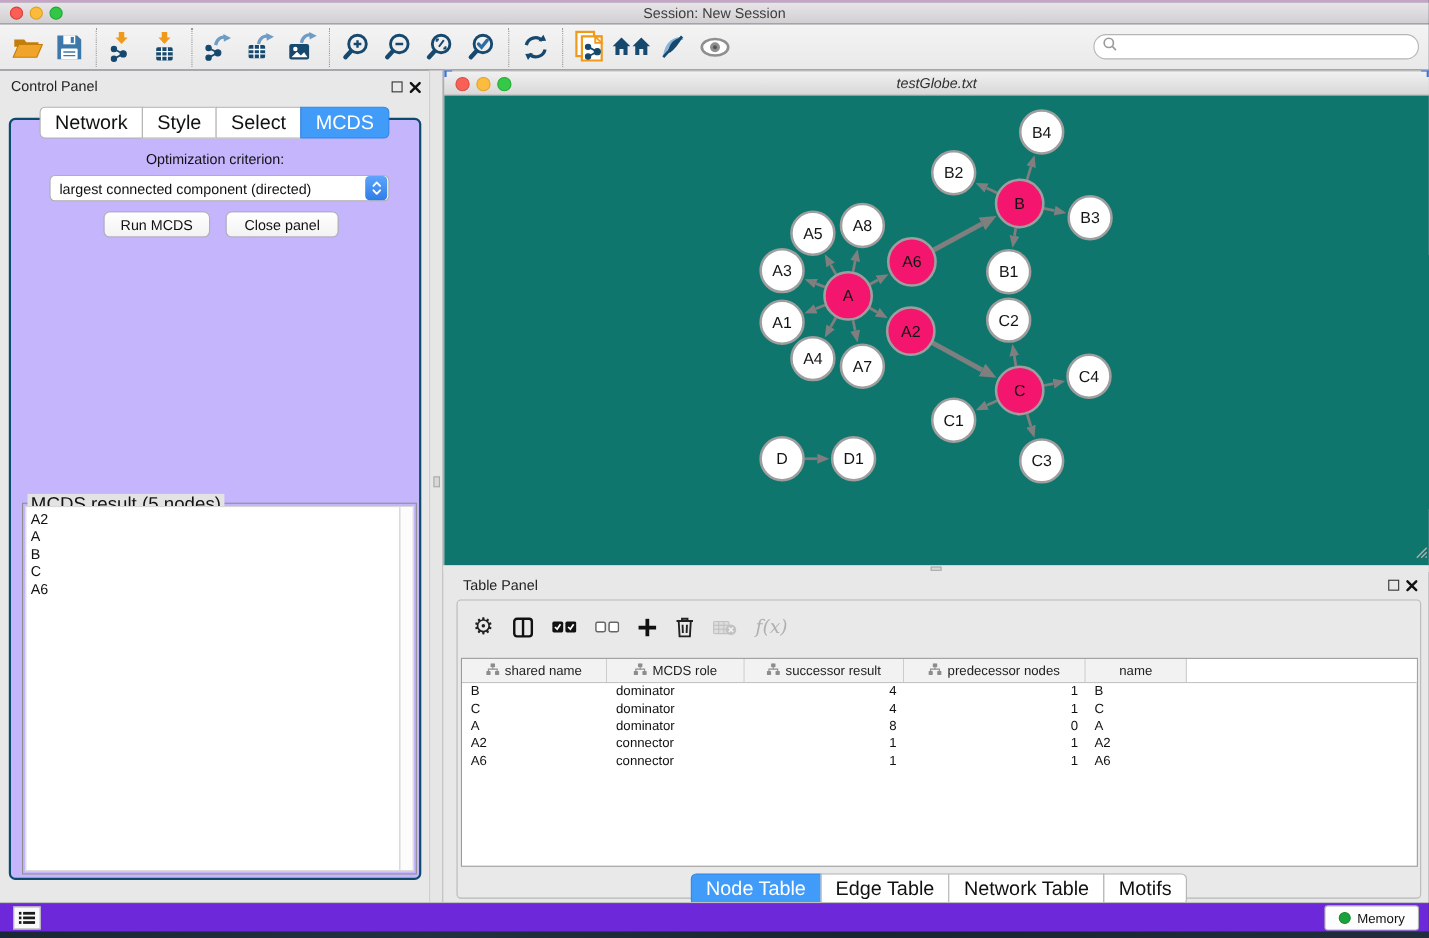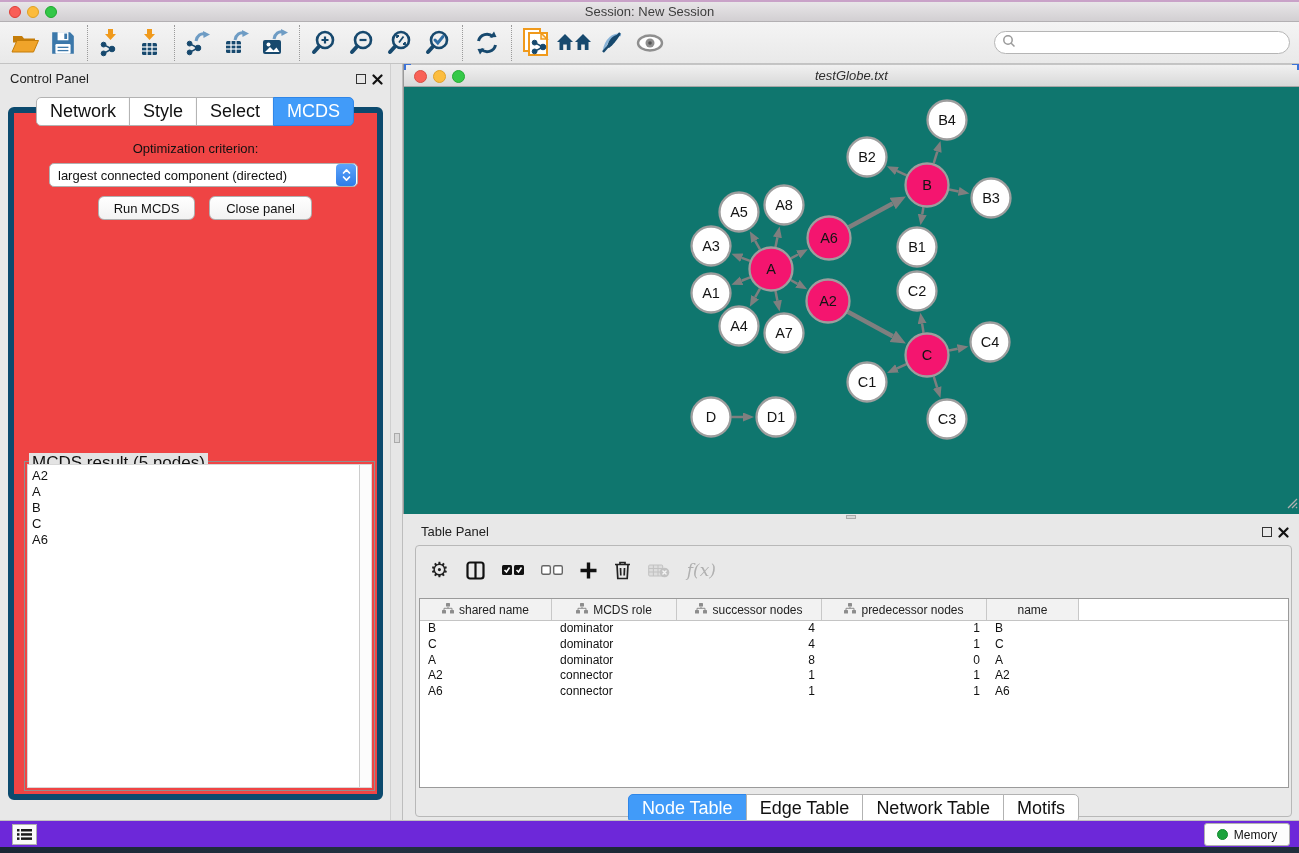--- a/index.html
+++ b/index.html
@@ -35,21 +35,21 @@
   .cp-float { right:24px; } .cp-close { right:7px; }
 
   .cp-tabs { position:absolute; top:33px; left:50%; transform:translateX(-50%); display:flex; z-index:3; }
   .tab { background:#fff; border:1px solid #b2b2b2; margin-left:-1px; padding:3px 13px;
     font-size:18px; color:#111; white-space:nowrap; }
   .tab:first-child { border-radius:5px 0 0 5px; margin-left:0; }
   .tab:last-child { border-radius:0 5px 5px 0; }
   .tab.selected { background:#419bf9; border-color:#2f86e8; color:#fff; }
 
   .cp-box { position:absolute; left:8px; right:7px; top:43px; bottom:20px;
-    background:#ef4444; border:6px solid #0c4a6e; border-radius:6px; }
+    background:#c4b5fd; border:2px solid #0c4a6e; border-radius:6px; }
   .opt-label { position:absolute; top:28px; left:0; right:0; text-align:center; font-size:13px; color:#111; }
   .dropdown { position:absolute; left:35px; top:50px; width:309px; height:24px; background:#fff;
     border:1px solid #b0b0b0; border-radius:5px; display:flex; align-items:center; }
   .dropdown-text { flex:1; font-size:13px; padding-left:8px; color:#111; white-space:nowrap; overflow:hidden; }
   .dropdown-stepper { width:20px; height:22px; margin-right:1px; border-radius:4px;
     background:linear-gradient(#5da4fb,#2e7de8); display:flex; align-items:center; justify-content:center; }
   .btn { position:absolute; top:83px; height:24px; background:linear-gradient(#ffffff,#f2f2f2);
     border:1px solid #b0b0b0; border-radius:6px; font-size:13px; color:#111;
     display:flex; align-items:center; justify-content:center; }
   .btn-run { left:84px; width:97px; }
@@ -551,21 +551,21 @@
                 <span><svg width="12" height="11" viewBox="0 0 12 11">
                     <g fill="#8d8d8d">
                       <rect x="4" y="0" width="4" height="3.6" rx="0.6"></rect>
                       <rect x="0" y="7" width="4" height="3.6" rx="0.6"></rect>
                       <rect x="8" y="7" width="4" height="3.6" rx="0.6"></rect>
                     </g>
                     <g stroke="#8d8d8d" stroke-width="1">
                       <path d="M6 3.6 V5.3 M2 7 V5.3 H10 V7" fill="none"></path>
                     </g>
                   </svg></span>
-                <span>successor nodes</span>
+                <span>successor result</span>
               </div>
               <div class="dt-hcell" style="width: 165px;">
                 <span><svg width="12" height="11" viewBox="0 0 12 11">
                     <g fill="#8d8d8d">
                       <rect x="4" y="0" width="4" height="3.6" rx="0.6"></rect>
                       <rect x="0" y="7" width="4" height="3.6" rx="0.6"></rect>
                       <rect x="8" y="7" width="4" height="3.6" rx="0.6"></rect>
                     </g>
                     <g stroke="#8d8d8d" stroke-width="1">
                       <path d="M6 3.6 V5.3 M2 7 V5.3 H10 V7" fill="none"></path>

